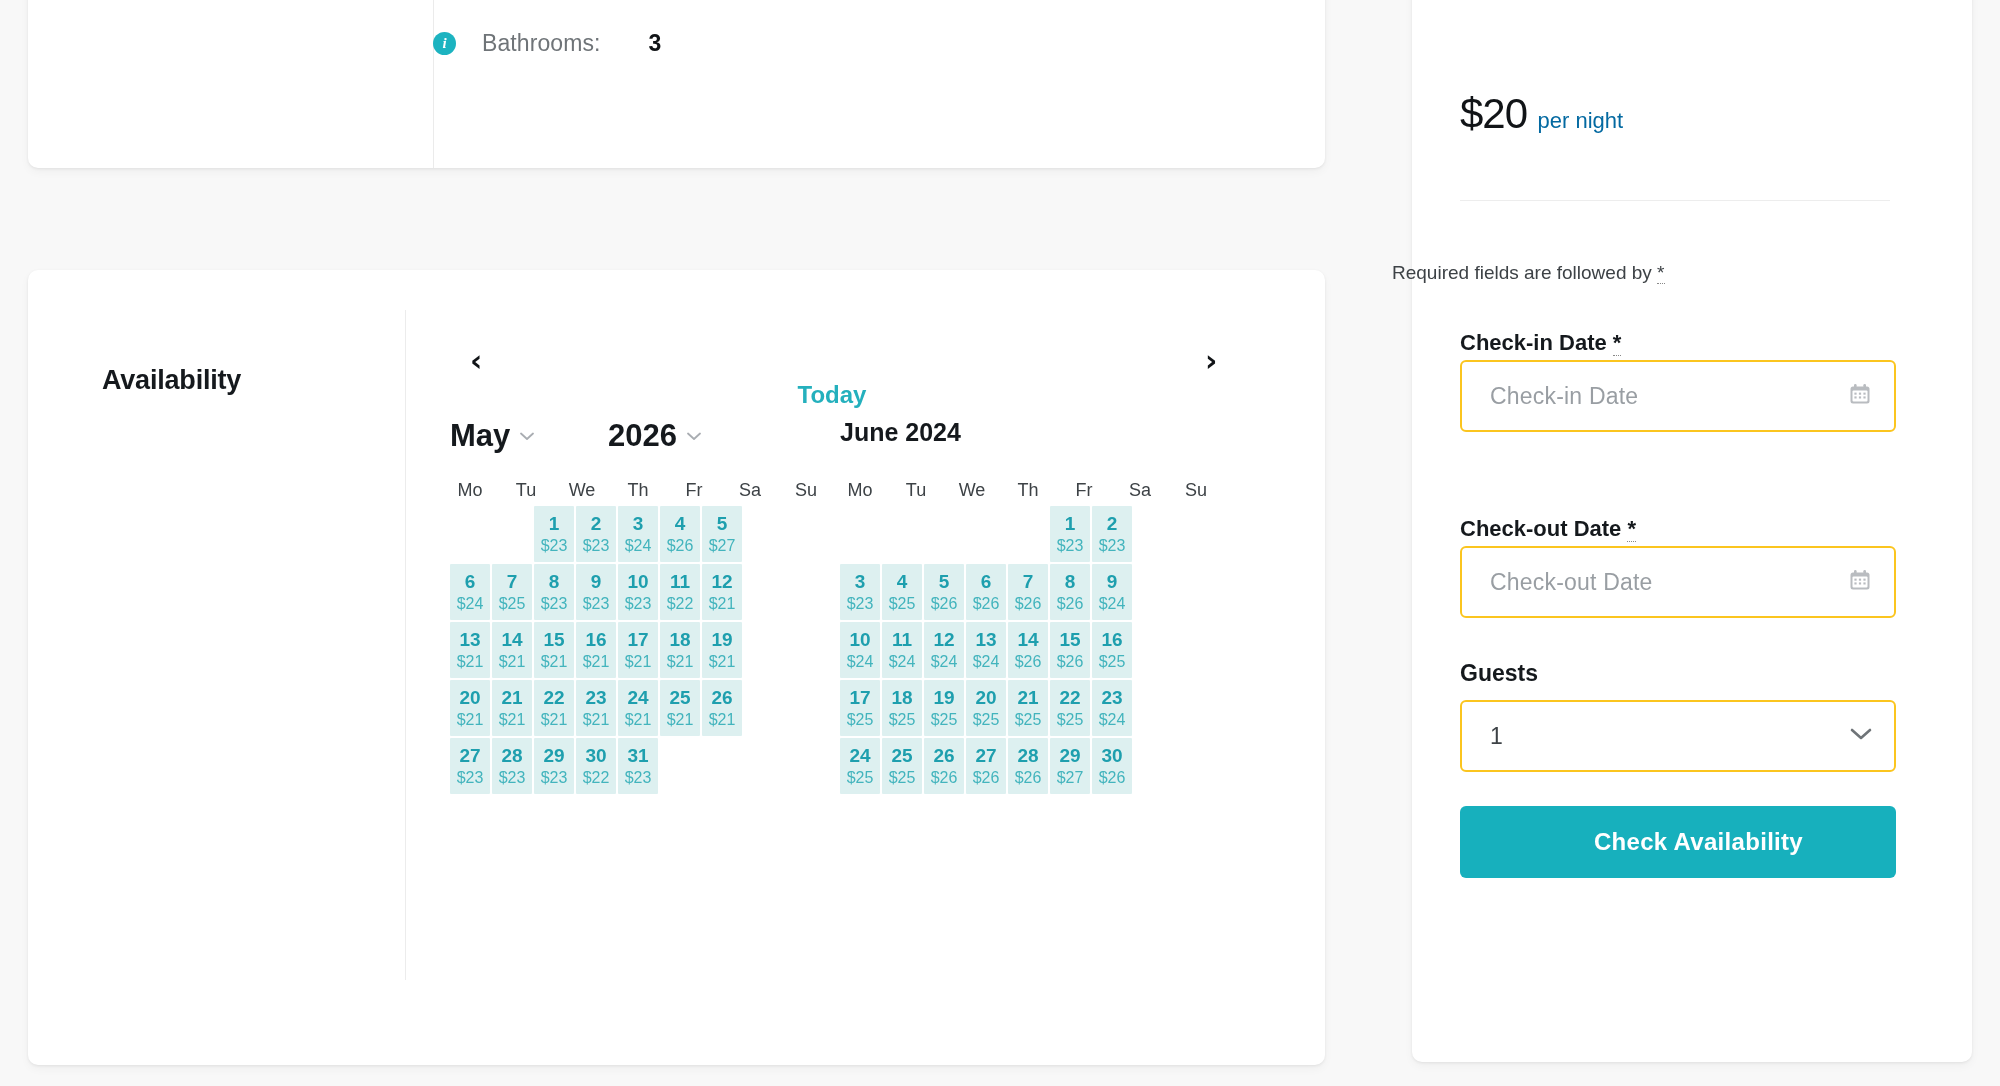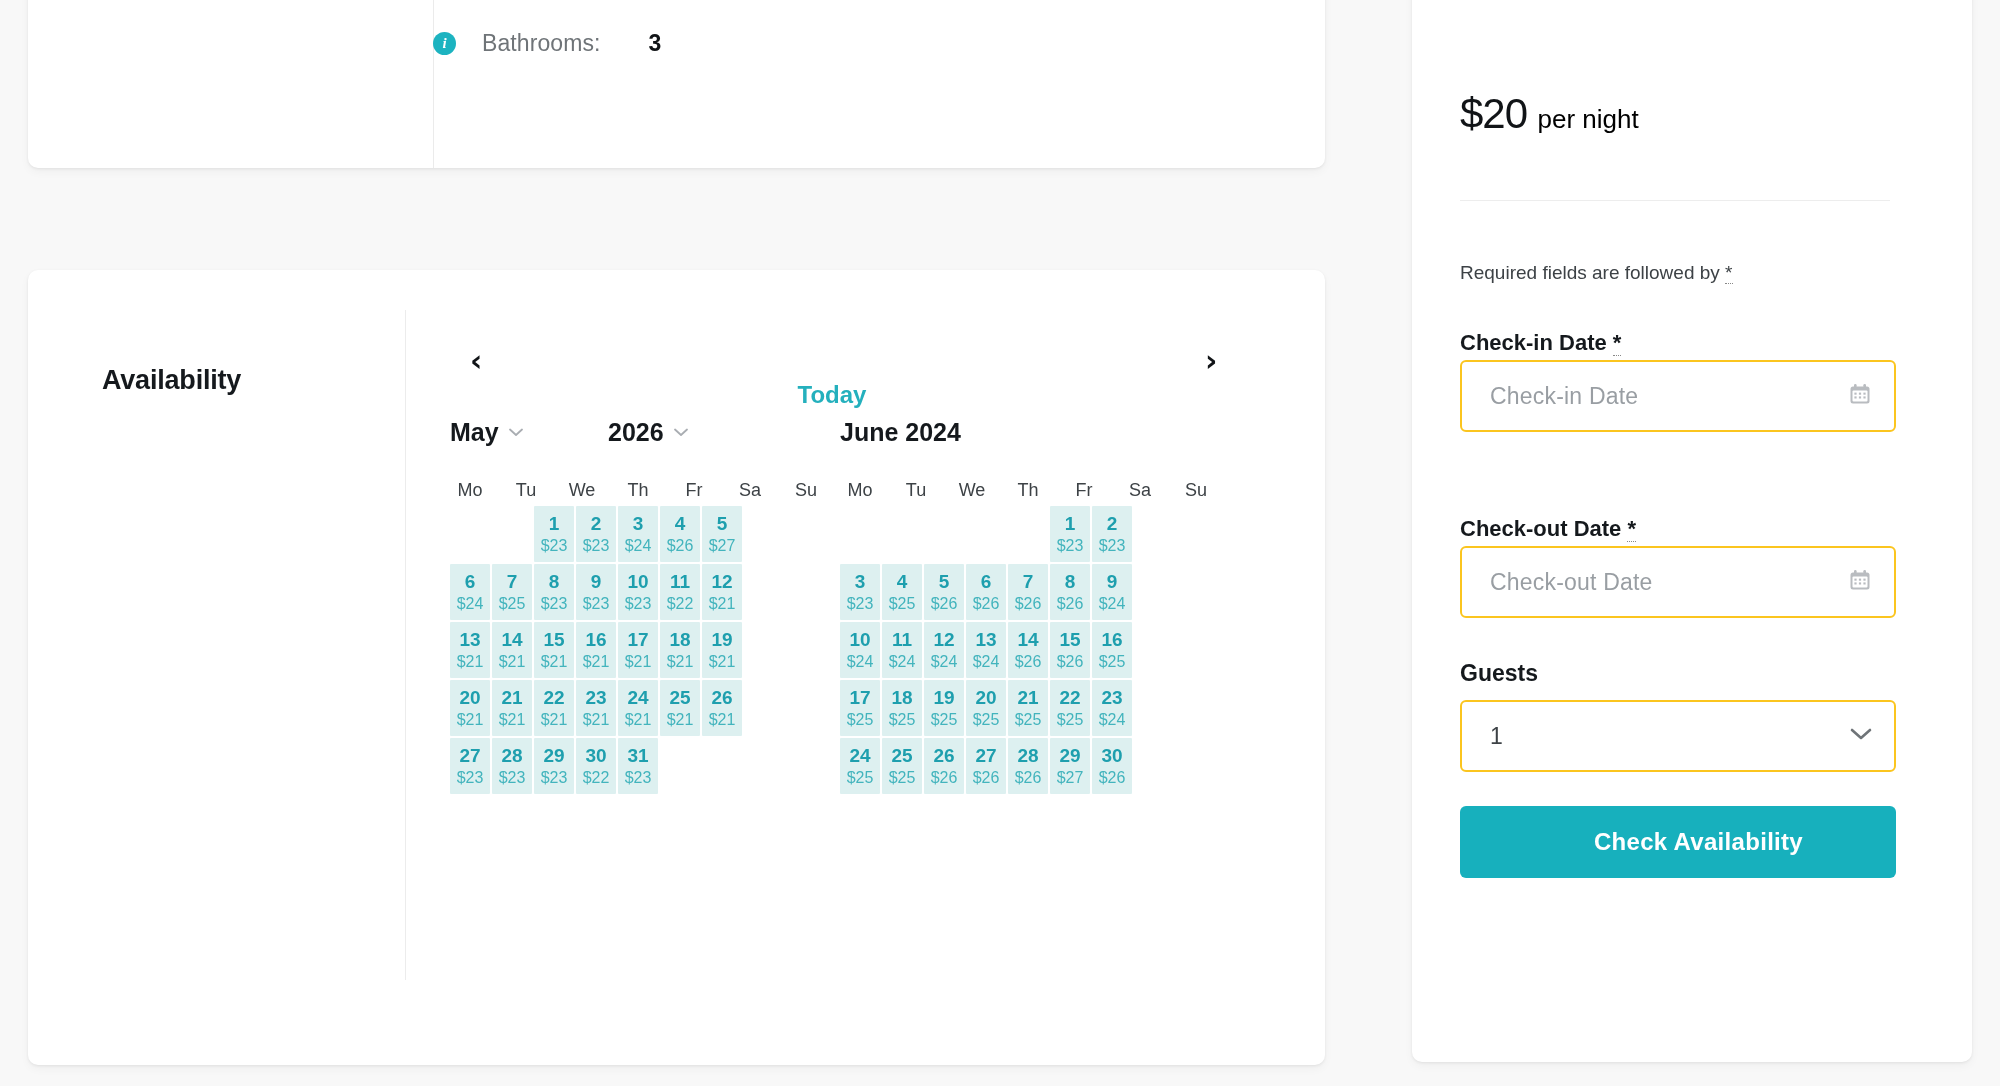--- a/index.html
+++ b/index.html
@@ -74,21 +74,21 @@
     cursor: pointer;
     margin-top: 35px;
   }
   .months { position: relative; display: flex; margin-top: 22px; }
   .month { width: 390px; }
   .month-head {
     display: flex; align-items: baseline; height: 40px;
     font-size: 25px; font-weight: 700; color: #15191d;
   }
   .sel-wrap { display: flex; align-items: center; cursor: pointer; }
-  .sel-label { font-size: 25px; font-weight: 700; color: #15191d; }
+  .sel-label { font-size: 31px; font-weight: 700; color: #15191d; }
   .sel-chevron {
     margin-left: 10px; font-size: 15px; color: #a9adb2; line-height: 1;
     font-family: "DejaVu Sans", sans-serif;
   }
   .month-head .month-sel { width: 158px; }
   .month-head .year-sel { }
   .month-title-plain { font-size: 25px; font-weight: 700; color: #15191d; }
 
   .dow-row { display: grid; grid-template-columns: repeat(7, 40px); gap: 16px; margin-top: 18px; }
   .dow {
@@ -106,27 +106,27 @@
     font-size: 19px; font-weight: 700; color: #1e9fae; line-height: 1.05;
   }
   .day .dprice {
     font-size: 16px; color: #43b4bd; margin-top: 4px; line-height: 1;
   }
 
   
   #booking-card { left: 1412px; top: -28px; width: 560px; height: 1090px; }
   #price-line { position: absolute; left: 1460px; top: 90px; }
   .price-amount { font-size: 42px; font-weight: 400; color: #111417; letter-spacing: -1px; }
-  .price-unit { font-size: 26px; color: #000000; margin-left: 6px; }
+  .price-unit { font-size: 22px; color: #0369a1; margin-left: 6px; }
   #booking-divider {
     position: absolute; left: 1460px; top: 200px; width: 430px; height: 1px;
     background: #ededed;
   }
   #required-note {
-    position: absolute; left: 1460px; top: 262px;
+    position: absolute; left: 1392px; top: 262px;
     font-size: 19px; color: #3d4246;
   }
   .req-star {
     border-bottom: 1px dotted #888; text-decoration: none; cursor: help;
   }
   .field-label {
     position: absolute; font-size: 22px; font-weight: 700; color: #15191d;
   }
   .field-box {
     position: absolute; left: 1460px; width: 436px; height: 72px;

